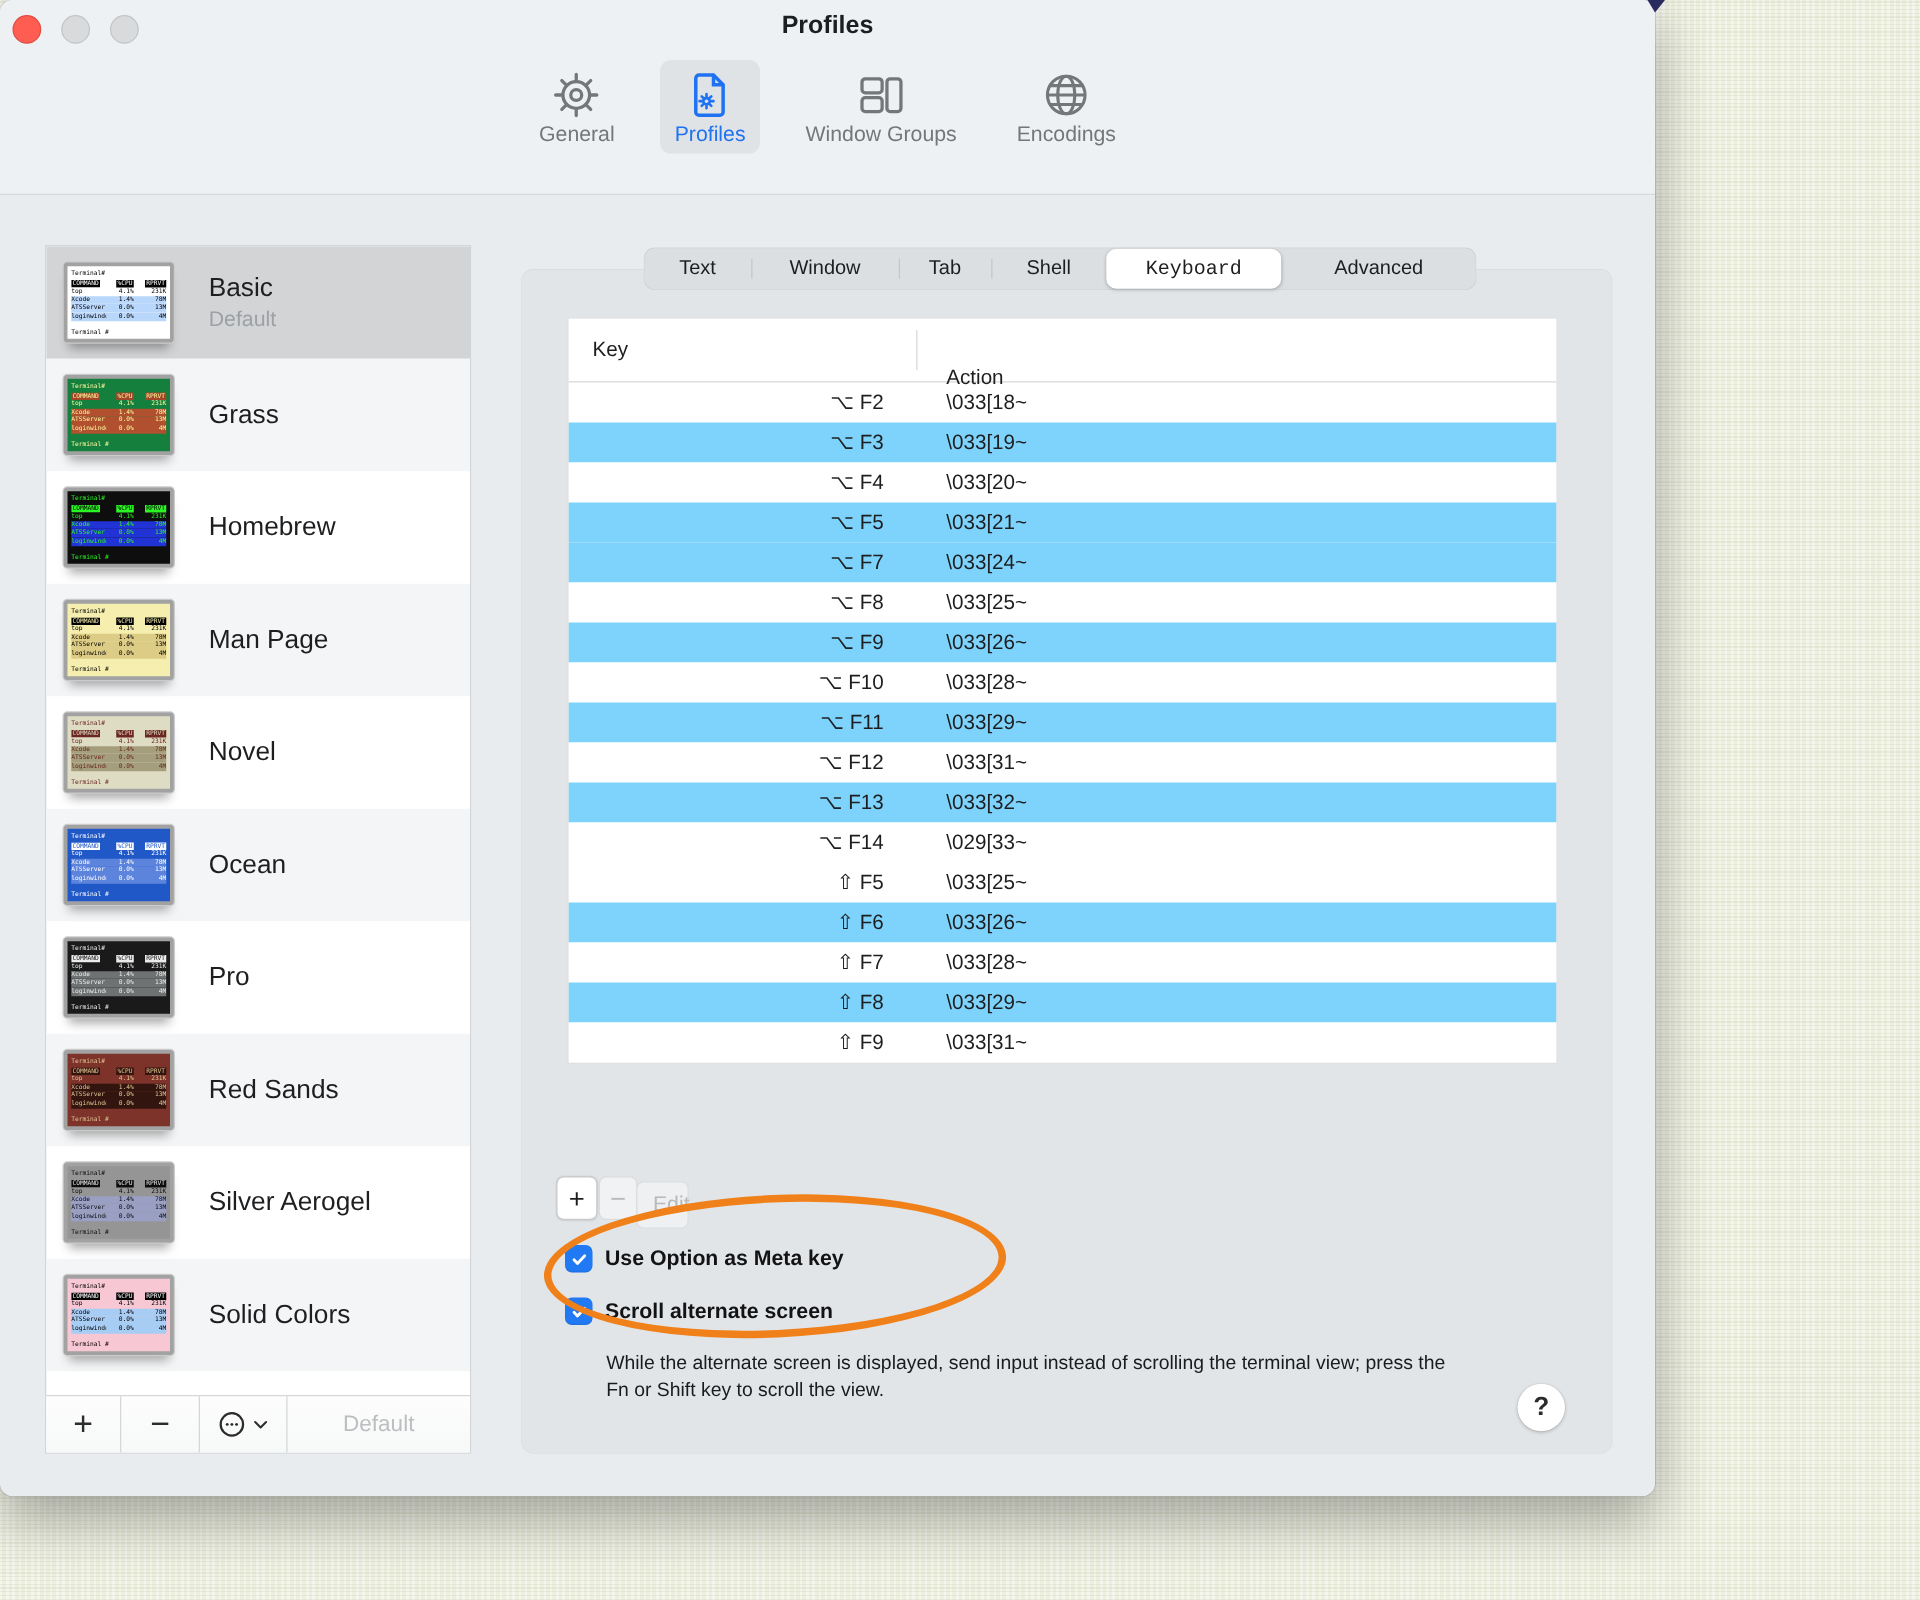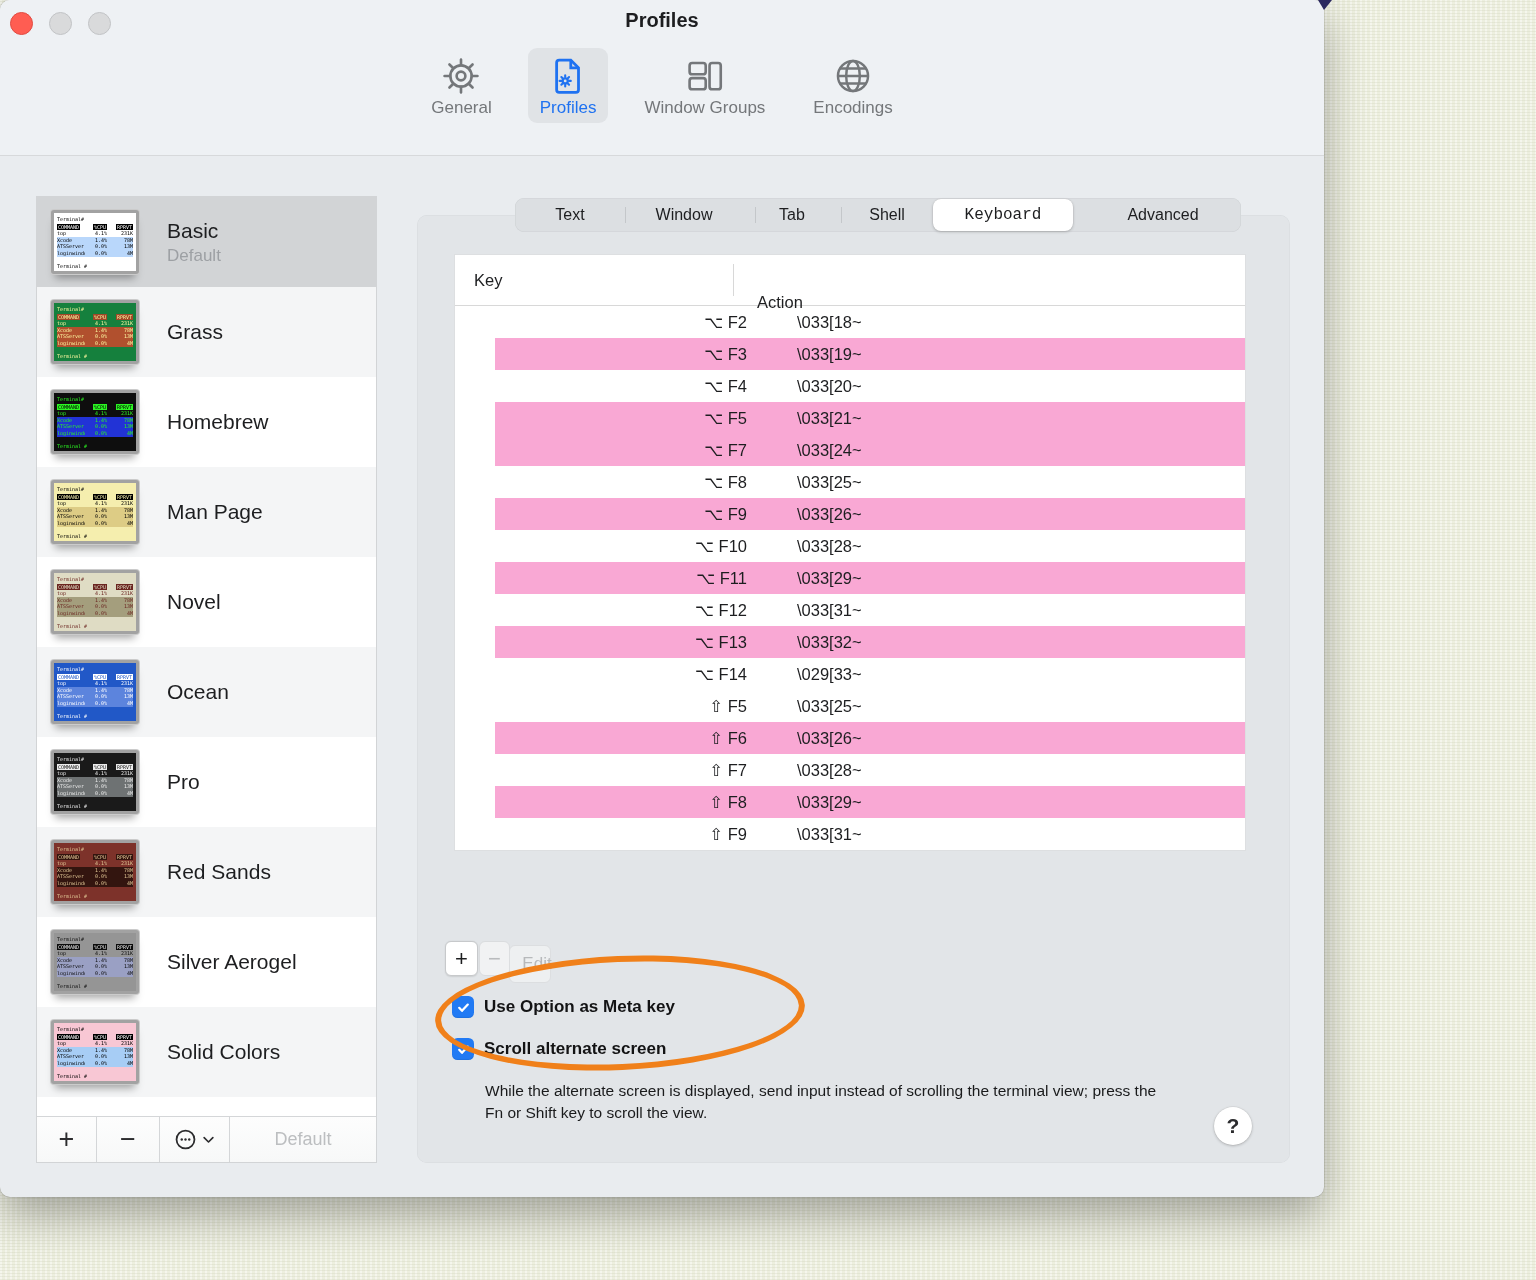--- a/index.html
+++ b/index.html
@@ -55,33 +55,33 @@
   .psub{font-size:17px;color:#9da0a4;margin-top:3px;}
   .sfooter{position:absolute;left:0;right:0;bottom:0;height:45px;background:linear-gradient(#fdfdfd,#f7f8f8);border-top:1px solid #d4d6d8;display:flex;}
   .sf-btn{display:flex;align-items:center;justify-content:center;border-right:1px solid #d4d6d8;color:#2c2c2e;box-sizing:border-box;}
   .sf-add{width:60px;font-size:27px;font-weight:300;}
   .sf-remove{width:63px;font-size:27px;font-weight:300;}
   .sf-more{width:70px;gap:3px;}
   .sf-default{flex:1;border-right:none;font-size:18px;color:#bcbec0;}
   
   .panel{position:absolute;left:417px;top:215px;width:873px;height:948px;background:#e2e5e8;border-radius:10px;box-shadow:inset 0 0 0 0.5px rgba(0,0,0,.05);}
   .segmented{position:absolute;left:515px;top:198px;height:34px;display:flex;background:#dcdfe2;border-radius:9px;box-shadow:inset 0 0 0 0.5px #cdd0d3;}
-  .seg{display:flex;align-items:center;justify-content:center;font-size:16px;color:#1d1e20;position:relative;box-sizing:border-box;margin-left:12px;}
+  .seg{display:flex;align-items:center;justify-content:center;font-size:16px;color:#1d1e20;position:relative;box-sizing:border-box;}
   .seg1{width:86px;}.seg2{width:118px;}.seg3{width:74px;}.seg4{width:92px;}.seg5{width:140px;font-family:Liberation Mono, monospace;}.seg6{width:156px;}
   .seg + .seg::before{content:'';position:absolute;left:0;top:9px;bottom:9px;width:1px;background:#c4c7ca;}
   .seg.selected::before,.seg.selected + .seg::before{display:none;}
   .seg.selected{background:#ffffff;border-radius:8px;margin:1px 0;box-shadow:0 1px 3px rgba(0,0,0,.22), 0 0 0 0.5px #d2d4d6;font-weight:500;}
   
   .ktable{position:absolute;left:455px;top:255px;width:790px;background:#ffffff;box-shadow:0 0 0 1px #dddfe1;}
   .thead{height:50px;position:relative;display:flex;align-items:center;border-bottom:1px solid #d8d8d8;background:#fff;}
   .th-key{padding-left:19px;font-size:16.5px;color:#1d1e20;}
   .th-sep{position:absolute;left:278px;top:9px;bottom:9px;width:1px;background:#d8d8d8;}
   .th-action{position:absolute;left:302px;font-size:16.5px;color:#1d1e20;margin-top:44px;}
-  .trow{height:32px;display:flex;align-items:center;font-size:16.5px;color:#1d1e20;background:#fff;margin-left:40px;}
-  .trow.alt{background:#f9a8d4;}
+  .trow{height:32px;display:flex;align-items:center;font-size:16.5px;color:#1d1e20;background:#fff;}
+  .trow.alt{background:#7dd3fc;}
   .tkey{width:252px;text-align:right;flex:none;}
   .taction{padding-left:50px;}
   
   .btn{position:absolute;box-sizing:border-box;border-radius:6px;display:flex;align-items:center;justify-content:center;}
   .btn-add{left:445px;top:941px;width:33px;height:35px;background:#ffffff;border:1px solid #c7c9cb;color:#1d1e20;font-size:22px;font-weight:300;box-shadow:0 0.5px 1.5px rgba(0,0,0,.10);}
   .btn-remove{left:479px;top:941px;width:31px;height:35px;background:#f1f2f3;border:1px solid #dadcde;color:#b9bbbd;font-size:22px;font-weight:300;}
   .btn-edit{left:509px;top:945px;width:42px;height:38px;background:#eef0f1;border:1px solid #dcdee0;color:#b7b9bb;font-size:17px;padding-left:14px;}
   .check-row{position:absolute;left:452px;display:flex;align-items:center;gap:10px;}
   .cr1{top:996px;}
   .cr2{top:1038px;}

